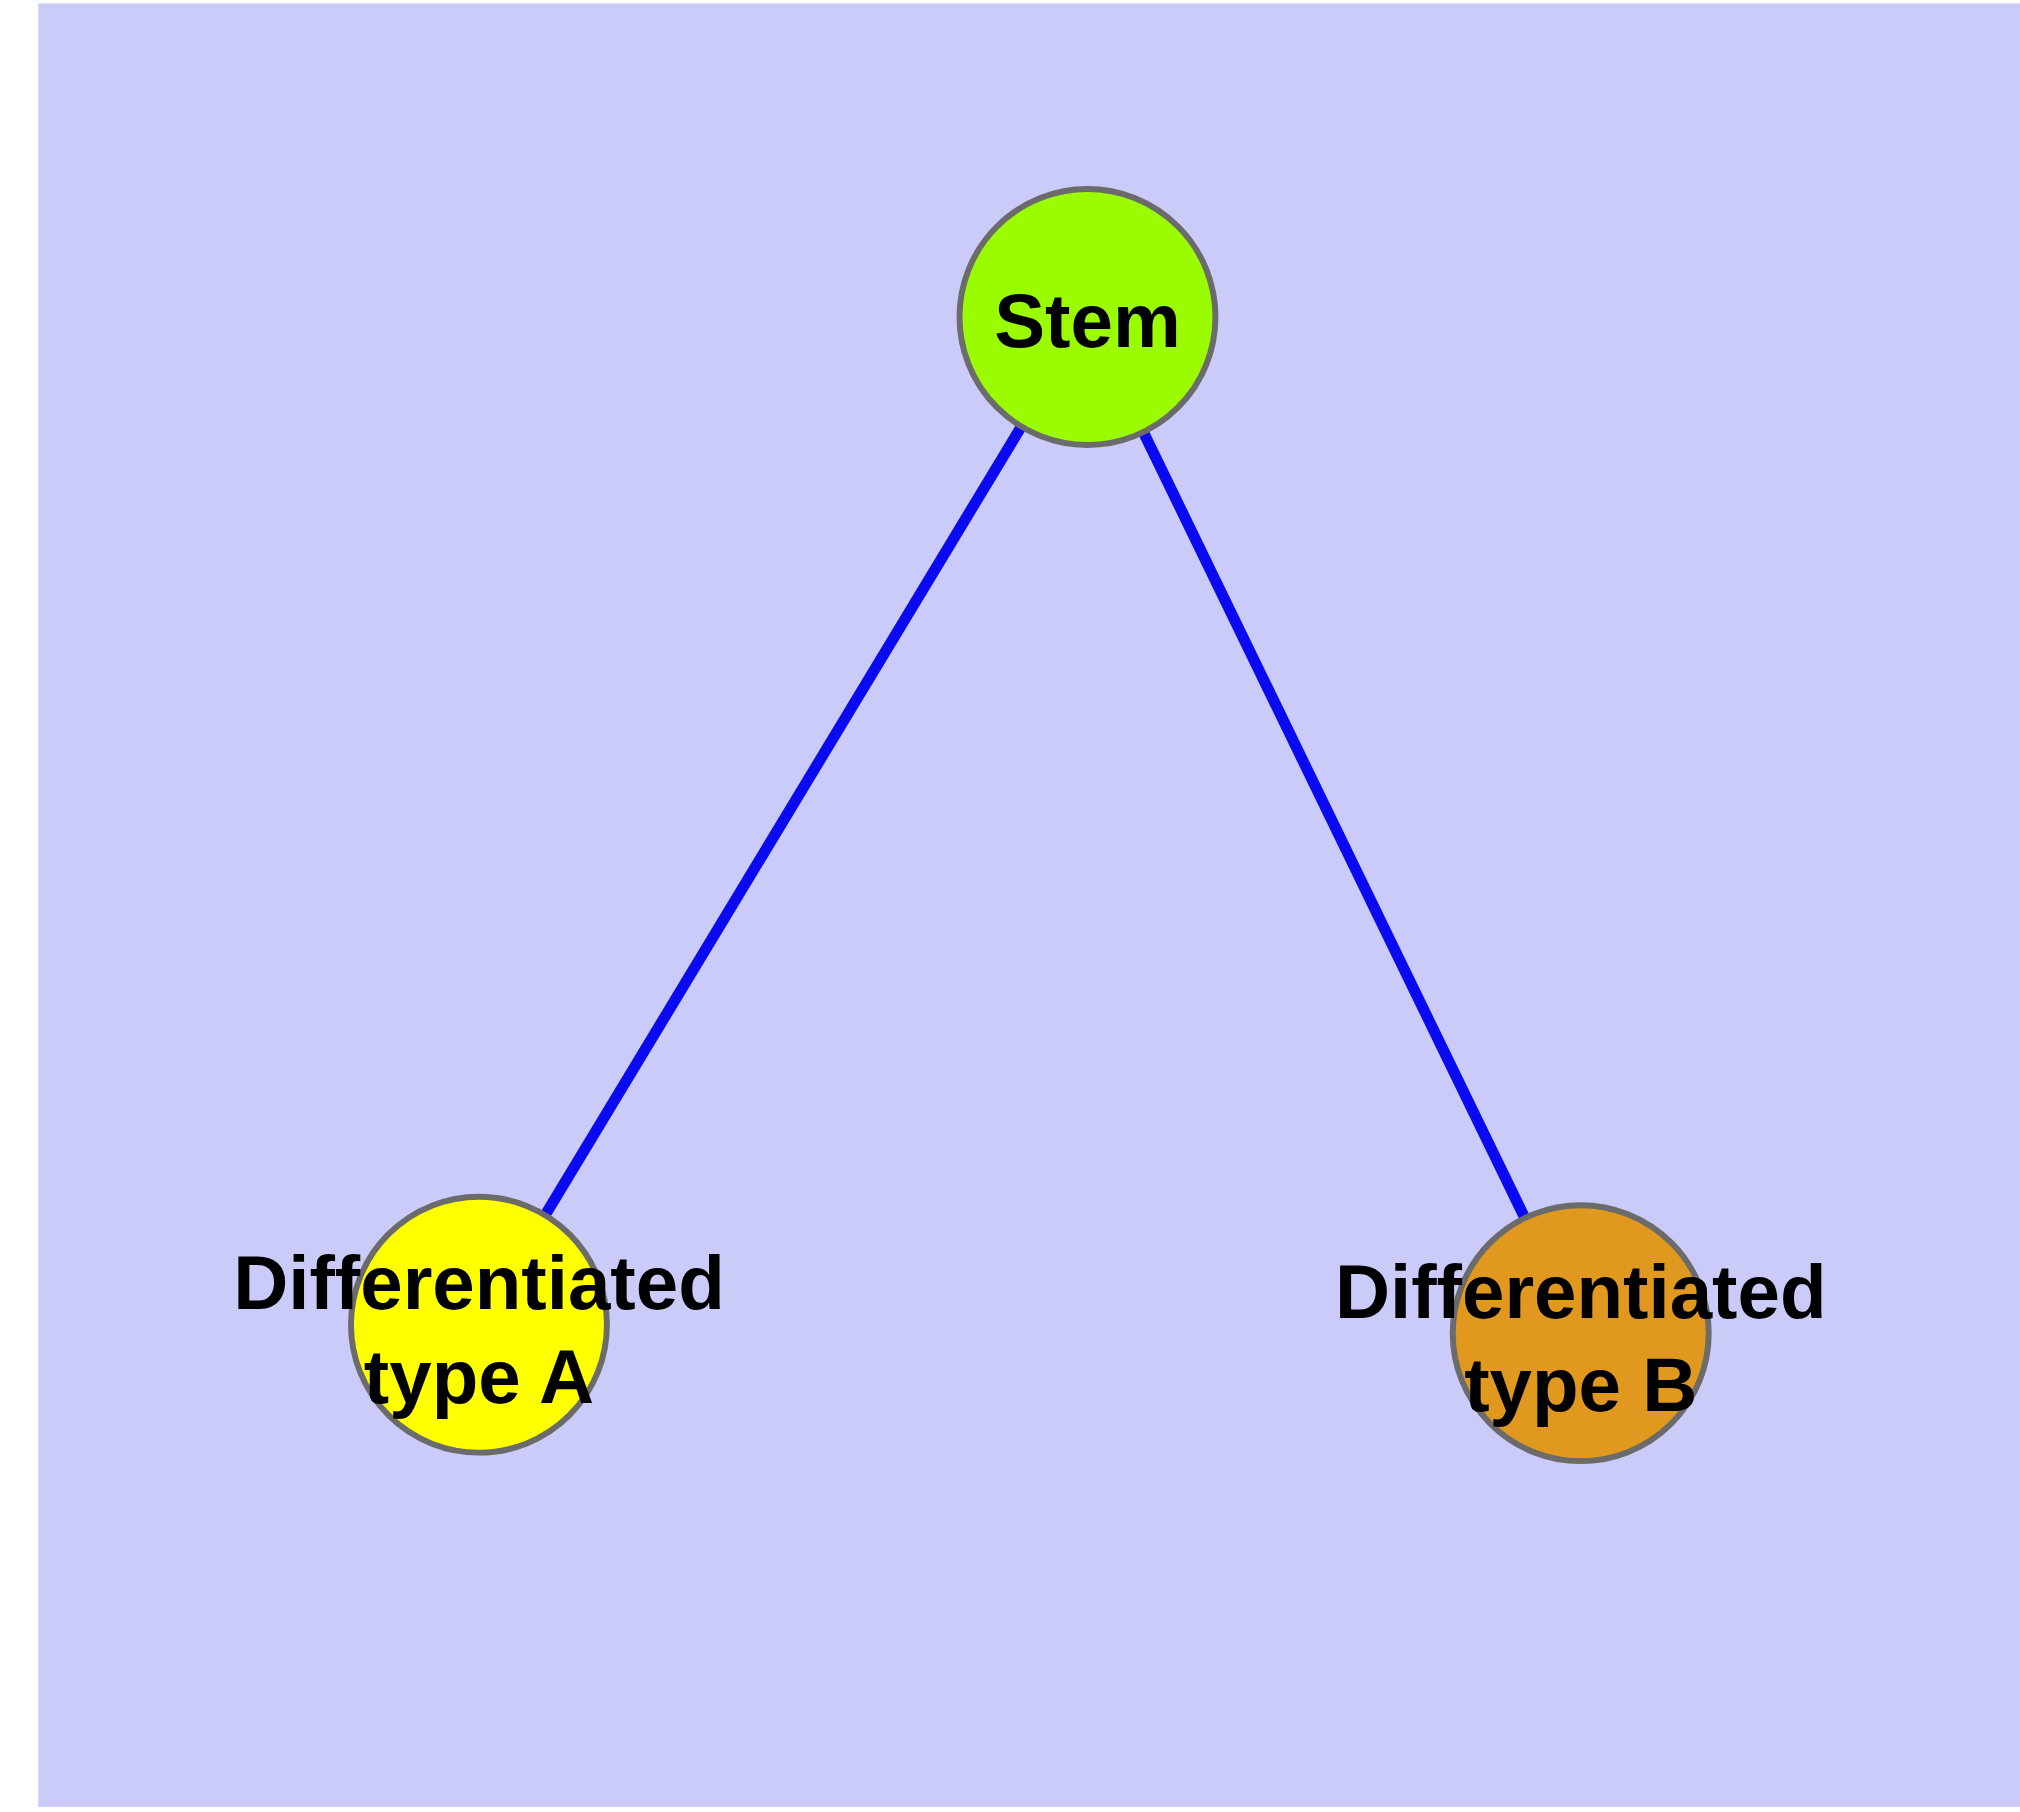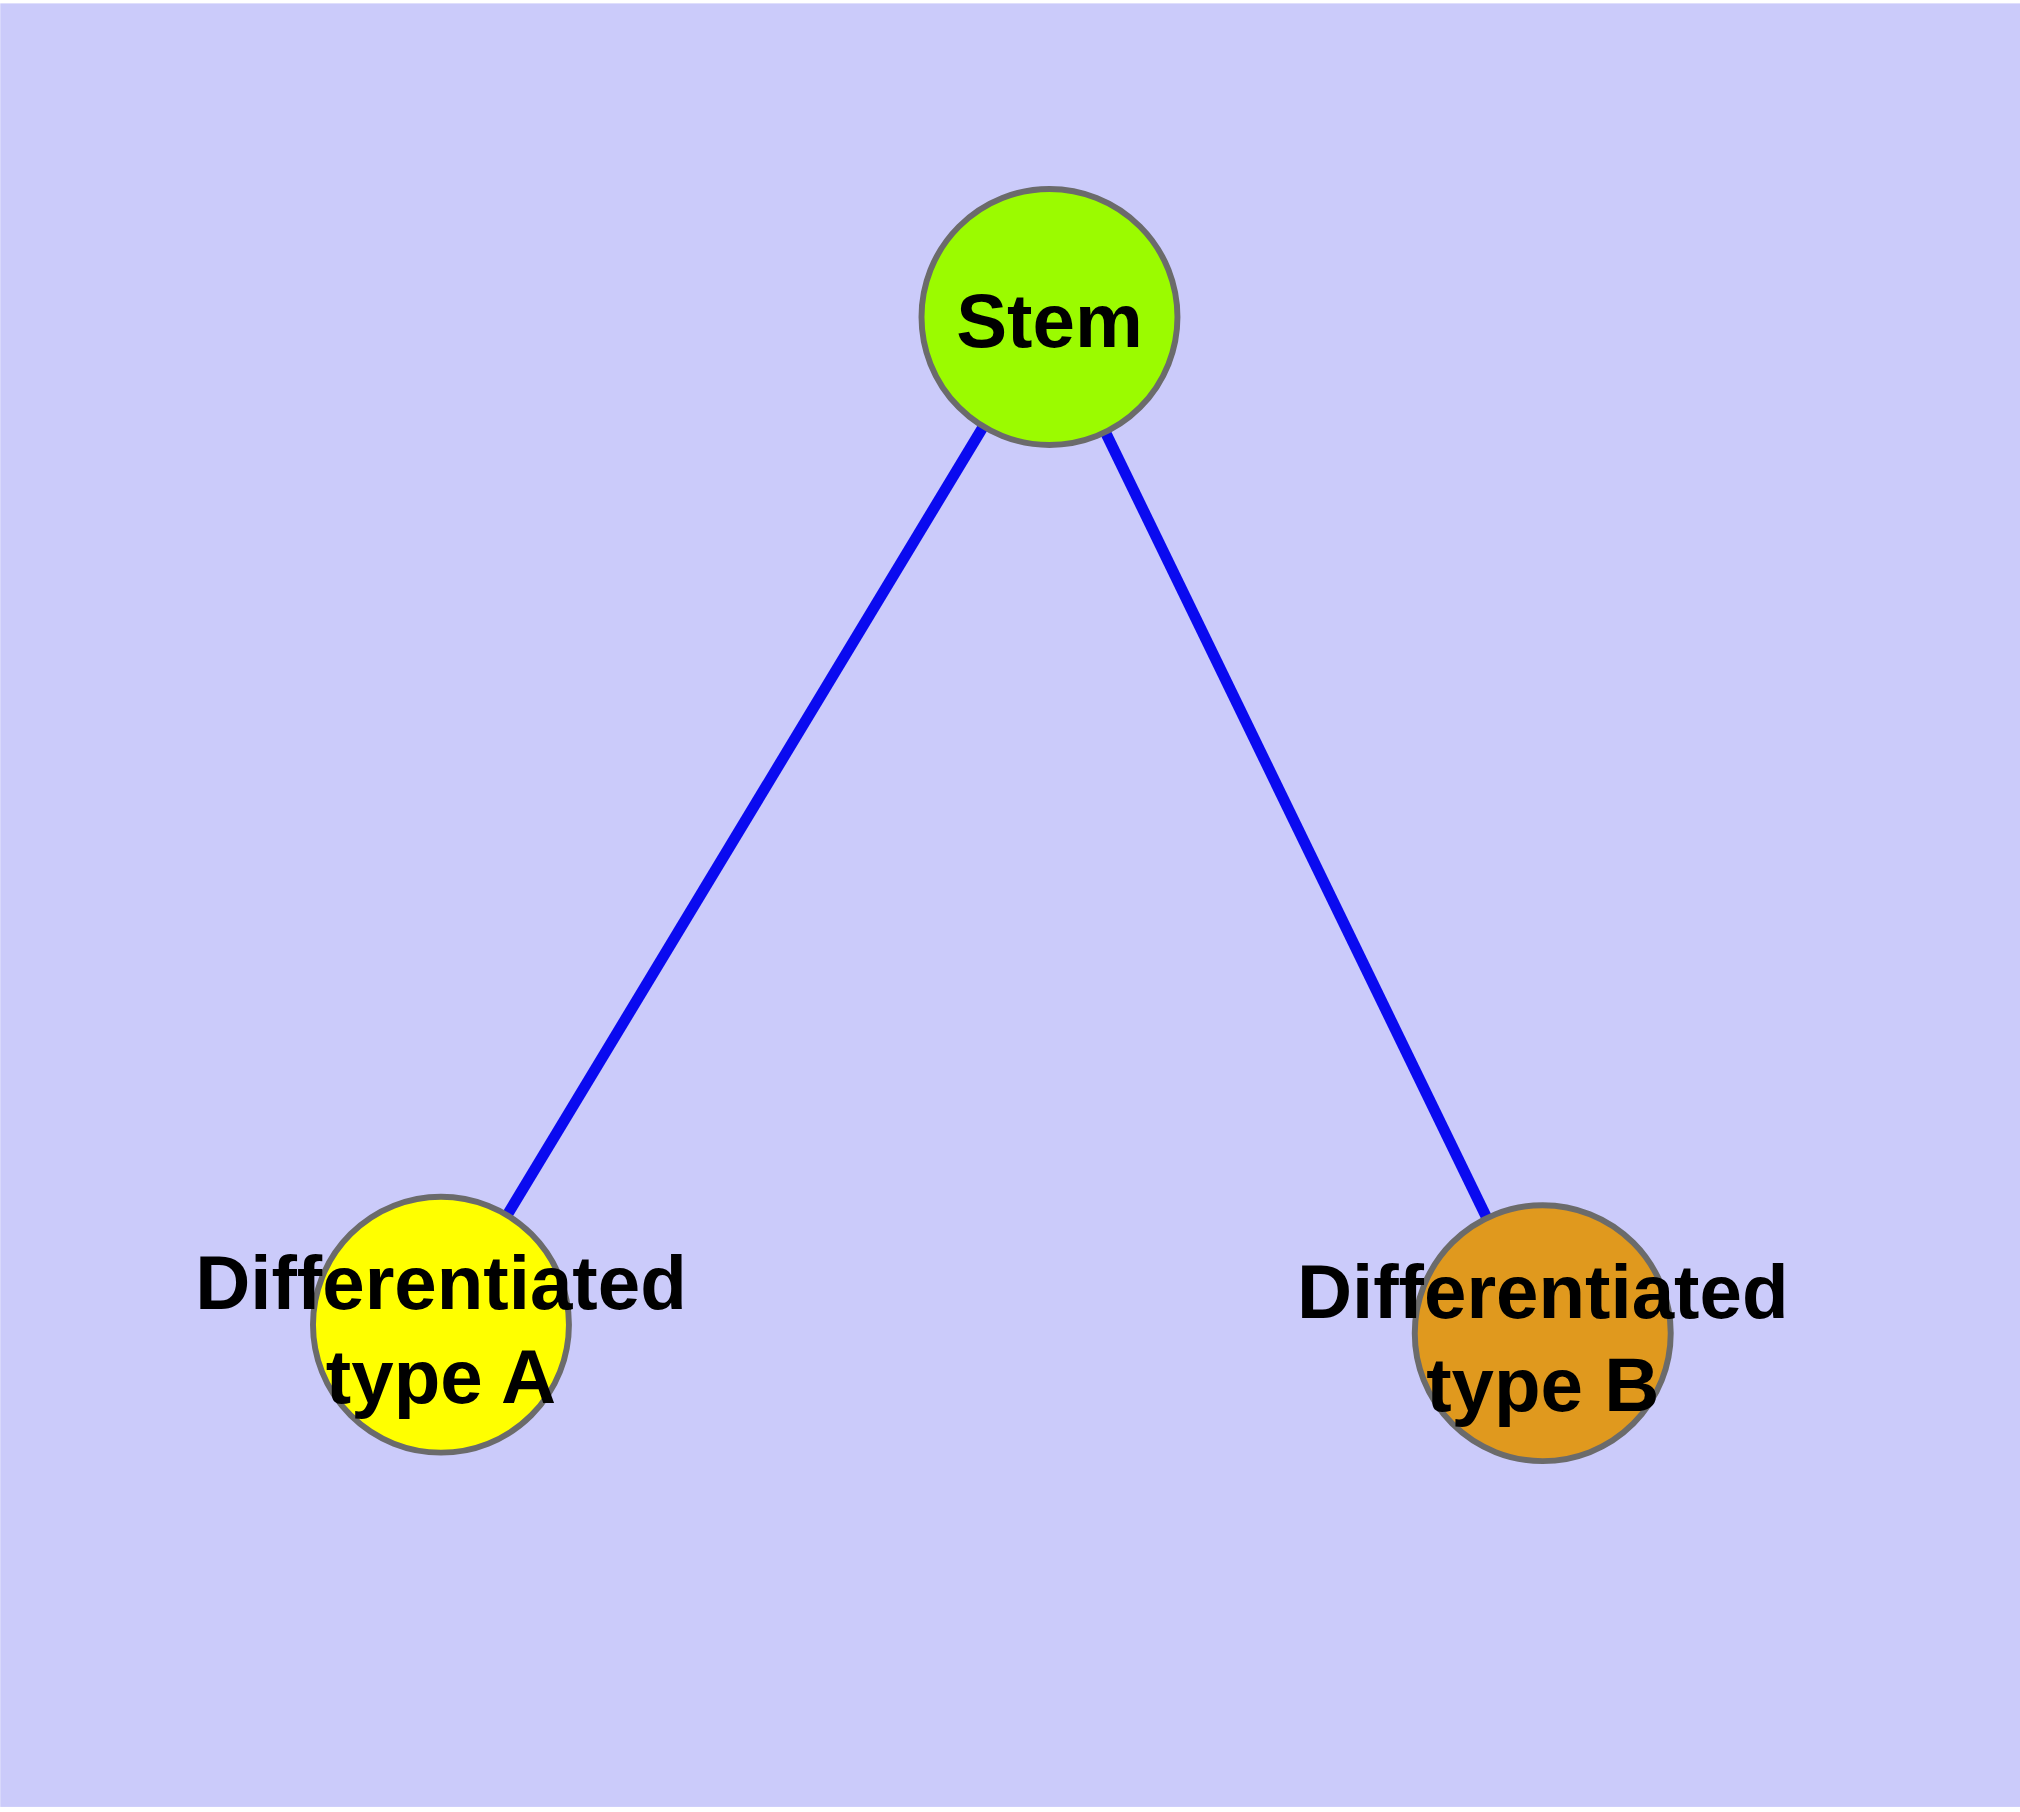--- a/index.html
+++ b/index.html
@@ -8,20 +8,21 @@
     background: #ffffff;
     width: 2021px;
     height: 1812px;
     overflow: hidden;
   }
   .page {
     position: relative;
     width: 1748px;
     height: 1812px;
     background: #ffffff;
+    margin-left: 38px;
   }
   svg {
     display: block;
     width: 2021px;
     height: 1812px;
   }
   .node-label {
     font-family: "Liberation Sans", sans-serif;
     font-weight: bold;
     font-size: 90px;

